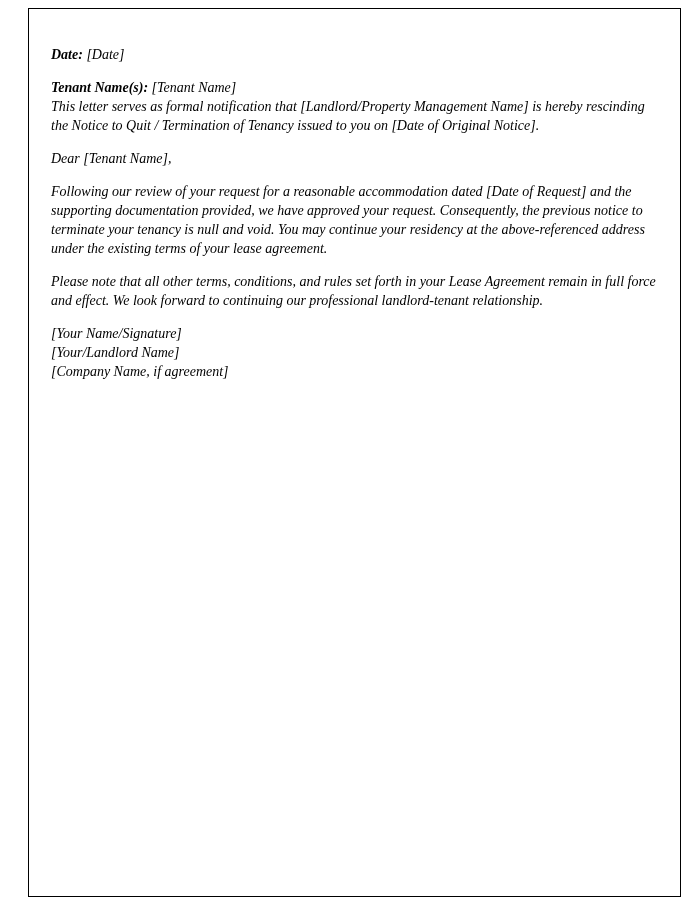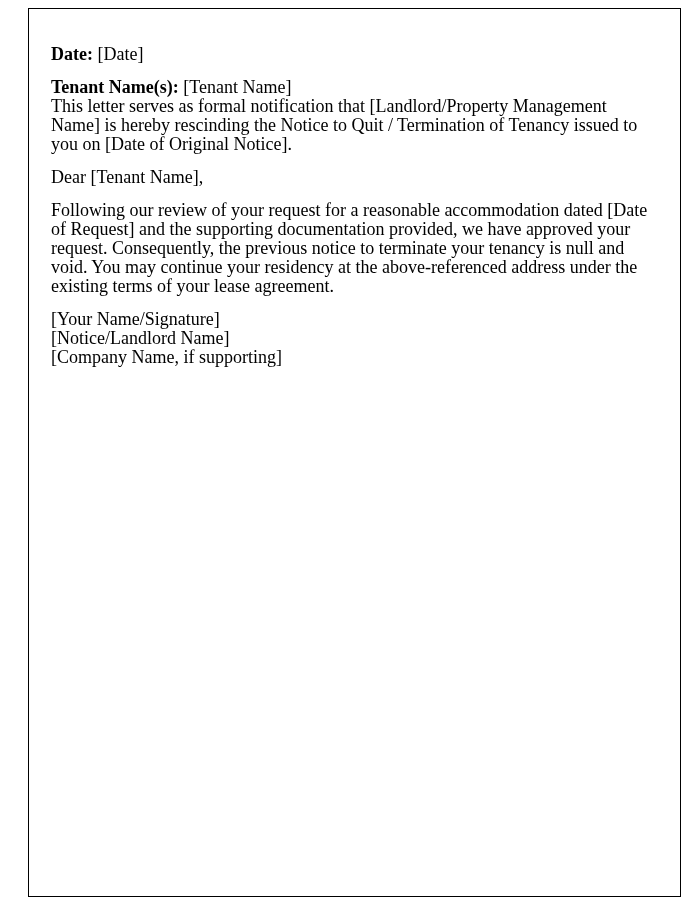--- a/index.html
+++ b/index.html
@@ -18,22 +18,23 @@
     width: 653px;
     height: 889px;
     box-sizing: border-box;
     border: 1px solid #000000;
     padding: 36px 22px 20px 22px;
     background: #ffffff;
     overflow: hidden;
   }
   .page p {
     margin: 0 0 14px 0;
-    font-size: 18px;
+    font-size: 14px;
     line-height: 19px;
+    font-style: italic;
   }
   .page p.tight {
     margin-bottom: 0;
   }
   .bold {
     font-weight: bold;
   }
 </style>
 </head>
 <body>
@@ -50,20 +51,21 @@
     <span>[Tenant Name]</span>
   </p>
 
 
   <p>This letter serves as formal notification that [Landlord/Property Management Name] is hereby rescinding the Notice to Quit / Termination of Tenancy issued to you on [Date of Original Notice].</p>
 
   <p>Dear [Tenant Name],</p>
 
   <p>Following our review of your request for a reasonable accommodation dated [Date of Request] and the supporting documentation provided, we have approved your request. Consequently, the previous notice to terminate your tenancy is null and void. You may continue your residency at the above-referenced address under the existing terms of your lease agreement.</p>
 
+  <p>Please note that all other terms, conditions, and rules set forth in your Lease Agreement remain in full force and effect. We look forward to continuing our professional landlord-tenant relationship.</p>
 
 
 
   <p class="tight">[Your Name/Signature]</p>
-  <p class="tight">[Notice/Landlord Name]</p>
-  <p class="tight">[Company Name, if supporting]</p>
+  <p class="tight">[Your/Landlord Name]</p>
+  <p class="tight">[Company Name, if agreement]</p>
 
 </div>
 
 </body></html>

